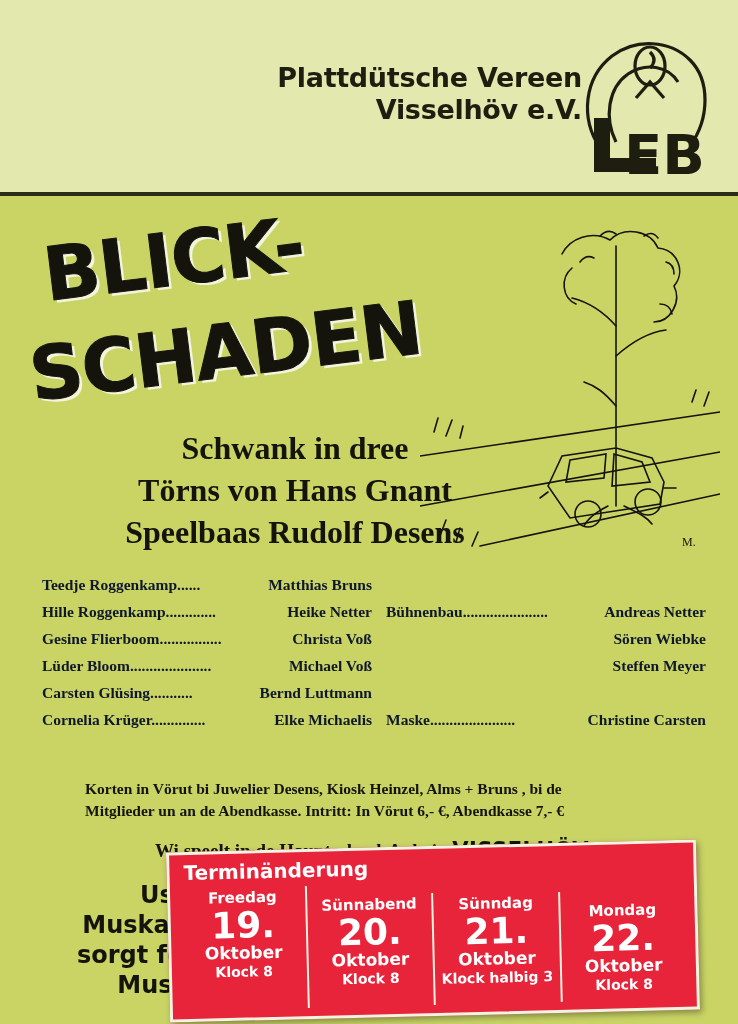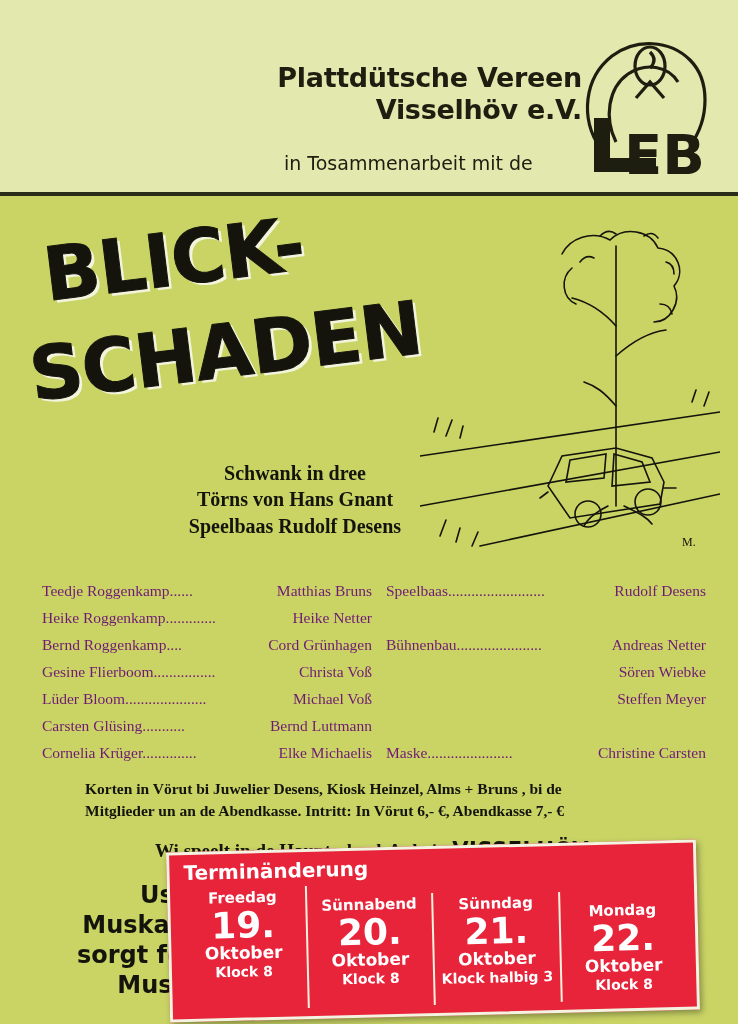--- a/index.html
+++ b/index.html
@@ -87,49 +87,50 @@
     margin-left: 14px;
   }
   .title-2 {
     font-size: 74px;
     transform: rotate(-7deg);
     transform-origin: left center;
     margin-top: 14px;
   }
   .subtitle {
     position: absolute;
-    left: 120px; top: 460px;
+    left: 120px; top: 427px;
     width: 350px;
     text-align: center;
     font-family: "Liberation Serif", serif;
     font-weight: bold;
-    font-size: 20px;
+    font-size: 32px;
     line-height: 1.32;
     color: #14140c;
   }
   
   .illus {
     position: absolute;
     right: 18px; top: 206px;
     width: 300px;
     height: 360px;
   }
   
   .cast {
     position: absolute;
     left: 42px; top: 570px;
     width: 660px;
     height: 200px;
   }
   .cast-col {
     position: absolute;
-    top: 12px;
+    top: 6px;
     font-family: "Liberation Serif", serif;
     font-size: 15.5px;
-    color: #701a75;
+    color: #0f172a;
+    font-weight: bold;
   }
   .cast-left { left: 0; width: 330px; }
   .cast-right { left: 344px; width: 320px; }
   .cast-row {
     display: flex;
     justify-content: space-between;
     align-items: baseline;
     height: 27px;
     white-space: nowrap;
   }
@@ -241,21 +242,20 @@
 <div class="poster">
 
   <div class="header">
 
 
     <div class="club-name">
       <div>Plattdütsche Vereen</div>
       <div>Visselhöv e.V.</div>
     </div>
 
-    <div class="coop-line">in Tosammenarbeit mit de</div>
 
     <div class="leb-logo">
       <svg width="160" height="160" viewBox="0 0 160 160">
         <g fill="none" stroke="#1d1d10" stroke-width="3.2">
           <path d="M36 126 C16 96 20 56 48 34 C72 16 106 18 126 38 C146 58 146 96 126 124"></path>
           <path d="M52 120 C40 96 44 66 64 52 C82 40 104 44 114 60"></path>
           <ellipse cx="86" cy="44" rx="15" ry="19"></ellipse>
           <path d="M86 30 q8 8 0 16"></path>
           <path d="M72 76 l14 -16 14 16"></path>
         </g>
@@ -311,50 +311,42 @@
     <div>Speelbaas Rudolf Desens</div>
   </div>
 
   <div class="cast">
     <div class="cast-col cast-left">
       <div class="cast-row">
         <span class="role">Teedje Roggenkamp......</span>
         <span class="who">Matthias Bruns</span>
       </div>
       <div class="cast-row">
-        <span class="role">Heike Roggenkamp.............</span>
+        <span class="role">Hille Roggenkamp.............</span>
         <span class="who">Heike Netter</span>
-      </div>
-      <div class="cast-row">
-        <span class="role">Bernd Roggenkamp....</span>
-        <span class="who">Cord Grünhagen</span>
       </div>
       <div class="cast-row">
         <span class="role">Gesine Flierboom................</span>
         <span class="who">Christa Voß</span>
       </div>
       <div class="cast-row">
         <span class="role">Lüder Bloom.....................</span>
         <span class="who">Michael Voß</span>
       </div>
       <div class="cast-row">
         <span class="role">Carsten Glüsing...........</span>
         <span class="who">Bernd Luttmann</span>
       </div>
       <div class="cast-row">
         <span class="role">Cornelia Krüger..............</span>
         <span class="who">Elke Michaelis</span>
       </div>
     </div>
 
     <div class="cast-col cast-right">
-      <div class="cast-row">
-        <span class="role">Speelbaas.........................</span>
-        <span class="who">Rudolf Desens</span>
-      </div>
       <div class="cast-row">
         <span class="role"></span>
         <span class="who"></span>
       </div>
       <div class="cast-row">
         <span class="role">Bühnenbau......................</span>
         <span class="who">Andreas Netter</span>
       </div>
       <div class="cast-row right-only">
         <span class="who">Sören Wiebke</span>

